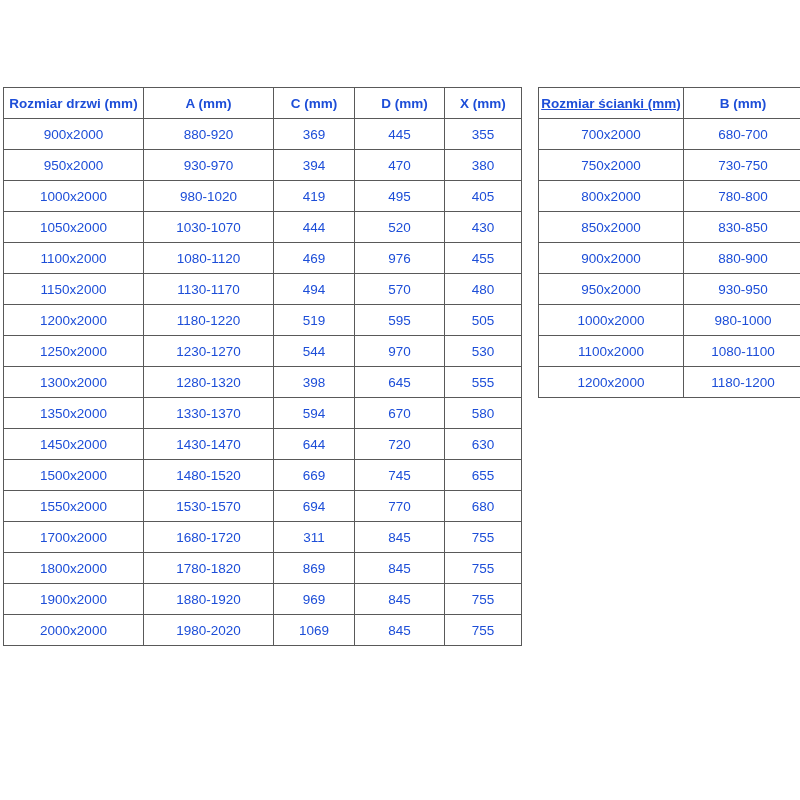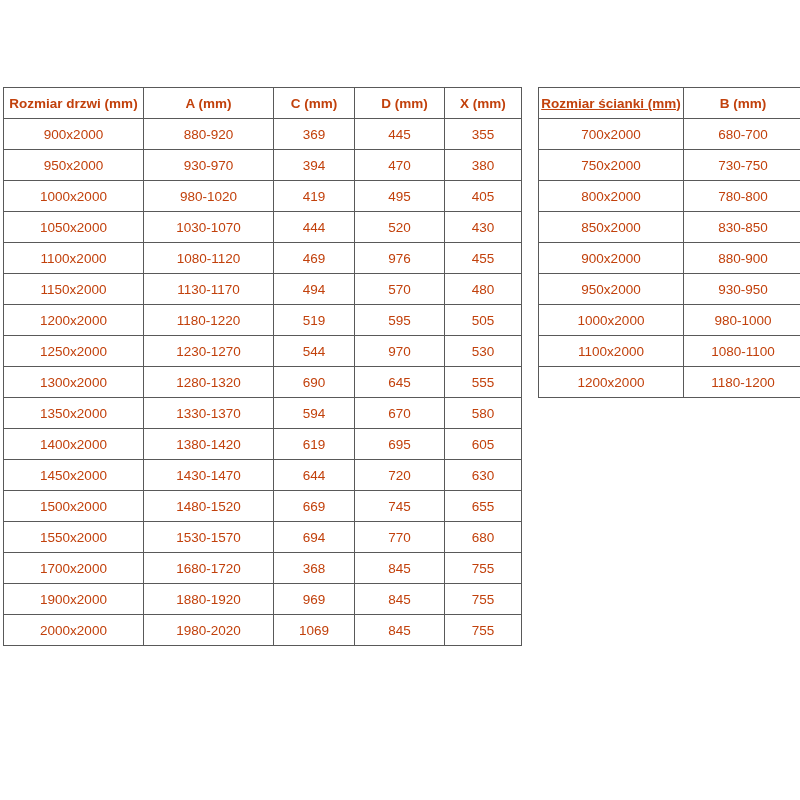--- a/index.html
+++ b/index.html
@@ -11,21 +11,21 @@
     width: 800px;
     height: 800px;
     position: relative;
     font-family: "Liberation Sans", sans-serif;
   }
   .tbl {
     position: absolute;
     border-collapse: collapse;
     table-layout: fixed;
     font-size: 13.5px;
-    color: #c2410c;
+    color: #1d4ed8;
     background: #ffffff;
   }
   .tbl th, .tbl td {
     border: 1px solid #595959;
     text-align: center;
     vertical-align: middle;
     height: 30px;
     padding: 0 2px;
     overflow: hidden;
     white-space: nowrap;
@@ -110,39 +110,32 @@
       <tr>
         <td>1250x2000</td>
         <td>1230-1270</td>
         <td>544</td>
         <td>970</td>
         <td>530</td>
       </tr>
       <tr>
         <td>1300x2000</td>
         <td>1280-1320</td>
-        <td>690</td>
+        <td>398</td>
         <td>645</td>
         <td>555</td>
       </tr>
       <tr>
         <td>1350x2000</td>
         <td>1330-1370</td>
         <td>594</td>
         <td>670</td>
         <td>580</td>
       </tr>
       <tr>
-        <td>1400x2000</td>
-        <td>1380-1420</td>
-        <td>619</td>
-        <td>695</td>
-        <td>605</td>
-      </tr>
-      <tr>
         <td>1450x2000</td>
         <td>1430-1470</td>
         <td>644</td>
         <td>720</td>
         <td>630</td>
       </tr>
       <tr>
         <td>1500x2000</td>
         <td>1480-1520</td>
         <td>669</td>
@@ -152,21 +145,28 @@
       <tr>
         <td>1550x2000</td>
         <td>1530-1570</td>
         <td>694</td>
         <td>770</td>
         <td>680</td>
       </tr>
       <tr>
         <td>1700x2000</td>
         <td>1680-1720</td>
-        <td>368</td>
+        <td>311</td>
+        <td>845</td>
+        <td>755</td>
+      </tr>
+      <tr>
+        <td>1800x2000</td>
+        <td>1780-1820</td>
+        <td>869</td>
         <td>845</td>
         <td>755</td>
       </tr>
       <tr>
         <td>1900x2000</td>
         <td>1880-1920</td>
         <td>969</td>
         <td>845</td>
         <td>755</td>
       </tr>

